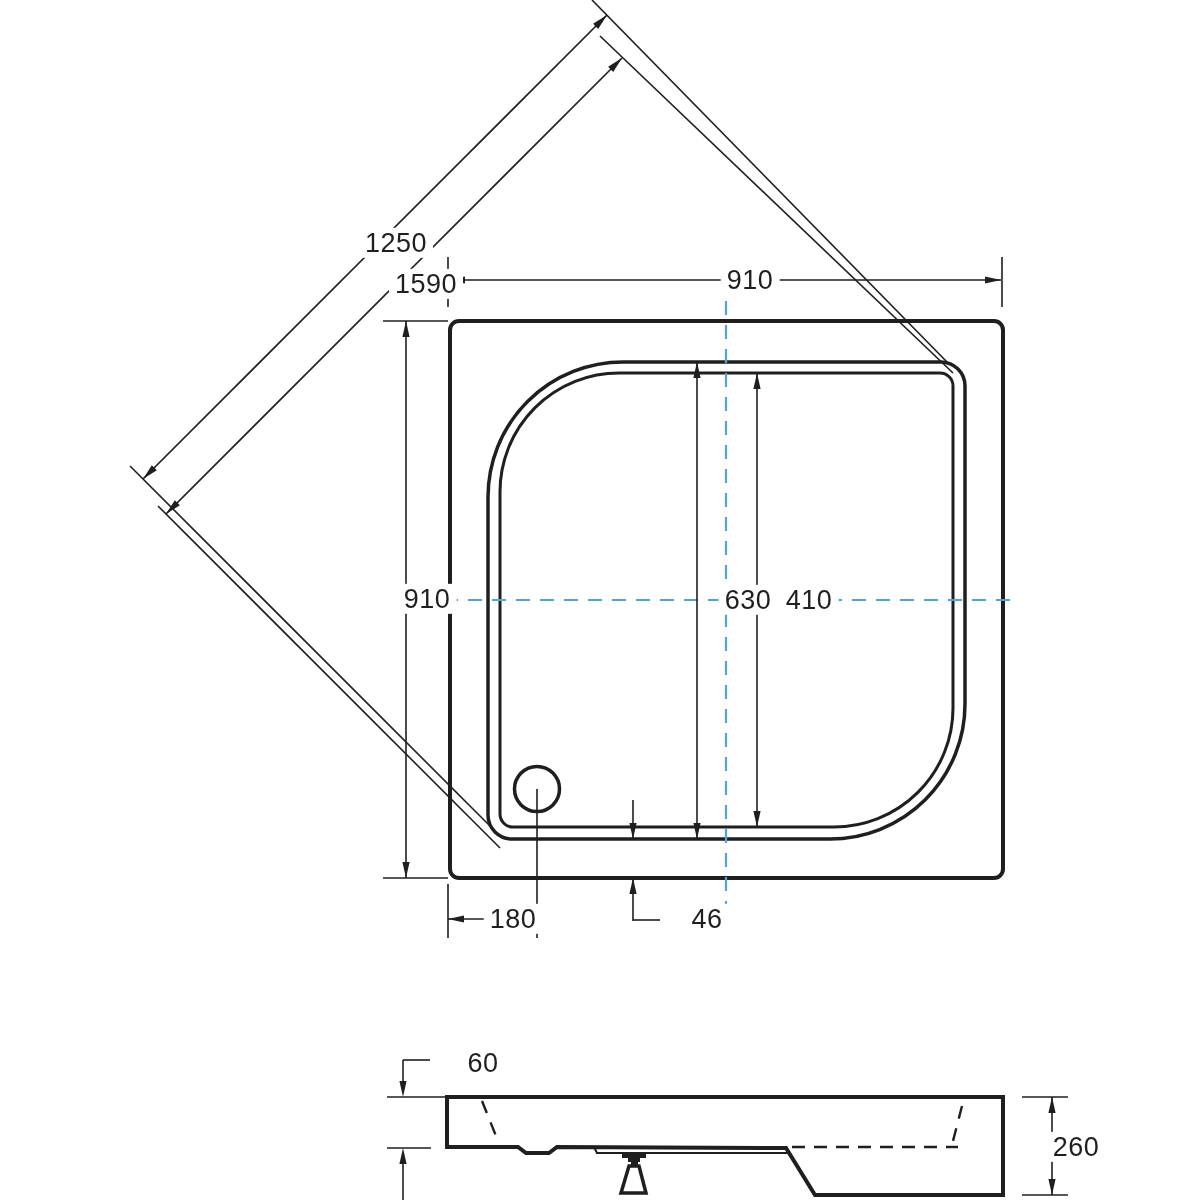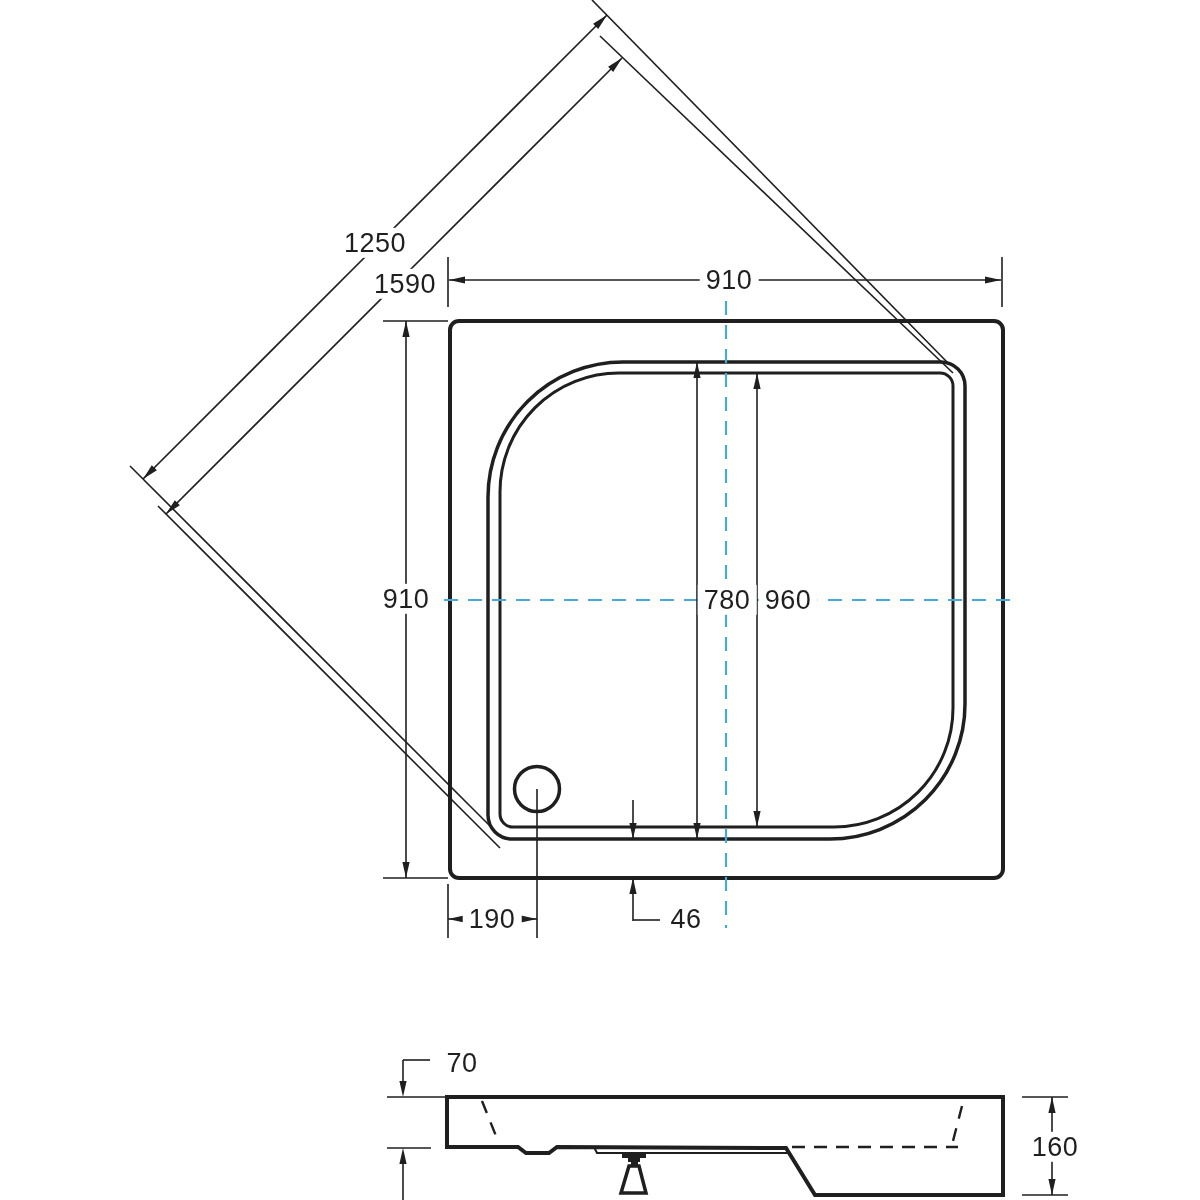--- a/index.html
+++ b/index.html
@@ -14,20 +14,21 @@
   .lbl{
     position:absolute;
     transform:translate(-50%,-50%);
     background:#ffffff;
     color:#1f1f1f;
     font-size:27px;
     line-height:1.05;
     padding:1px 6px;
     white-space:nowrap;
     letter-spacing:0.5px;
+    margin-left:21px;
   }
 </style>
 </head>
 <body>
 
 <div class="stage">
 
 <svg width="1200" height="1200" viewBox="0 0 1200 1200">
   <g stroke="#1f1f1f" fill="none" stroke-linecap="butt" stroke-linejoin="miter">
 
@@ -110,20 +111,20 @@
     <polygon points="607,15 598.2,28.9 593.1,23.8"></polygon>
     <polygon points="166,514 179.9,505.3 174.8,500.2"></polygon>
     <polygon points="622,58 613.2,71.9 608.1,66.8"></polygon>
   </g>
 </svg>
 
 <span class="lbl" style="left:375px;top:243px">1250</span>
 <span class="lbl" style="left:405px;top:284px">1590</span>
 <span class="lbl" style="left:729px;top:280px">910</span>
 <span class="lbl" style="left:406px;top:599px">910</span>
-<span class="lbl" style="left:727px;top:600px">780</span>
-<span class="lbl" style="left:788px;top:600px">960</span>
-<span class="lbl" style="left:492px;top:919px">190</span>
+<span class="lbl" style="left:727px;top:600px">630</span>
+<span class="lbl" style="left:788px;top:600px">410</span>
+<span class="lbl" style="left:492px;top:919px">180</span>
 <span class="lbl" style="left:686px;top:919px">46</span>
-<span class="lbl" style="left:462px;top:1063px">70</span>
-<span class="lbl" style="left:1055px;top:1147px">160</span>
+<span class="lbl" style="left:462px;top:1063px">60</span>
+<span class="lbl" style="left:1055px;top:1147px">260</span>
 
 </div>
 
 </body></html>

